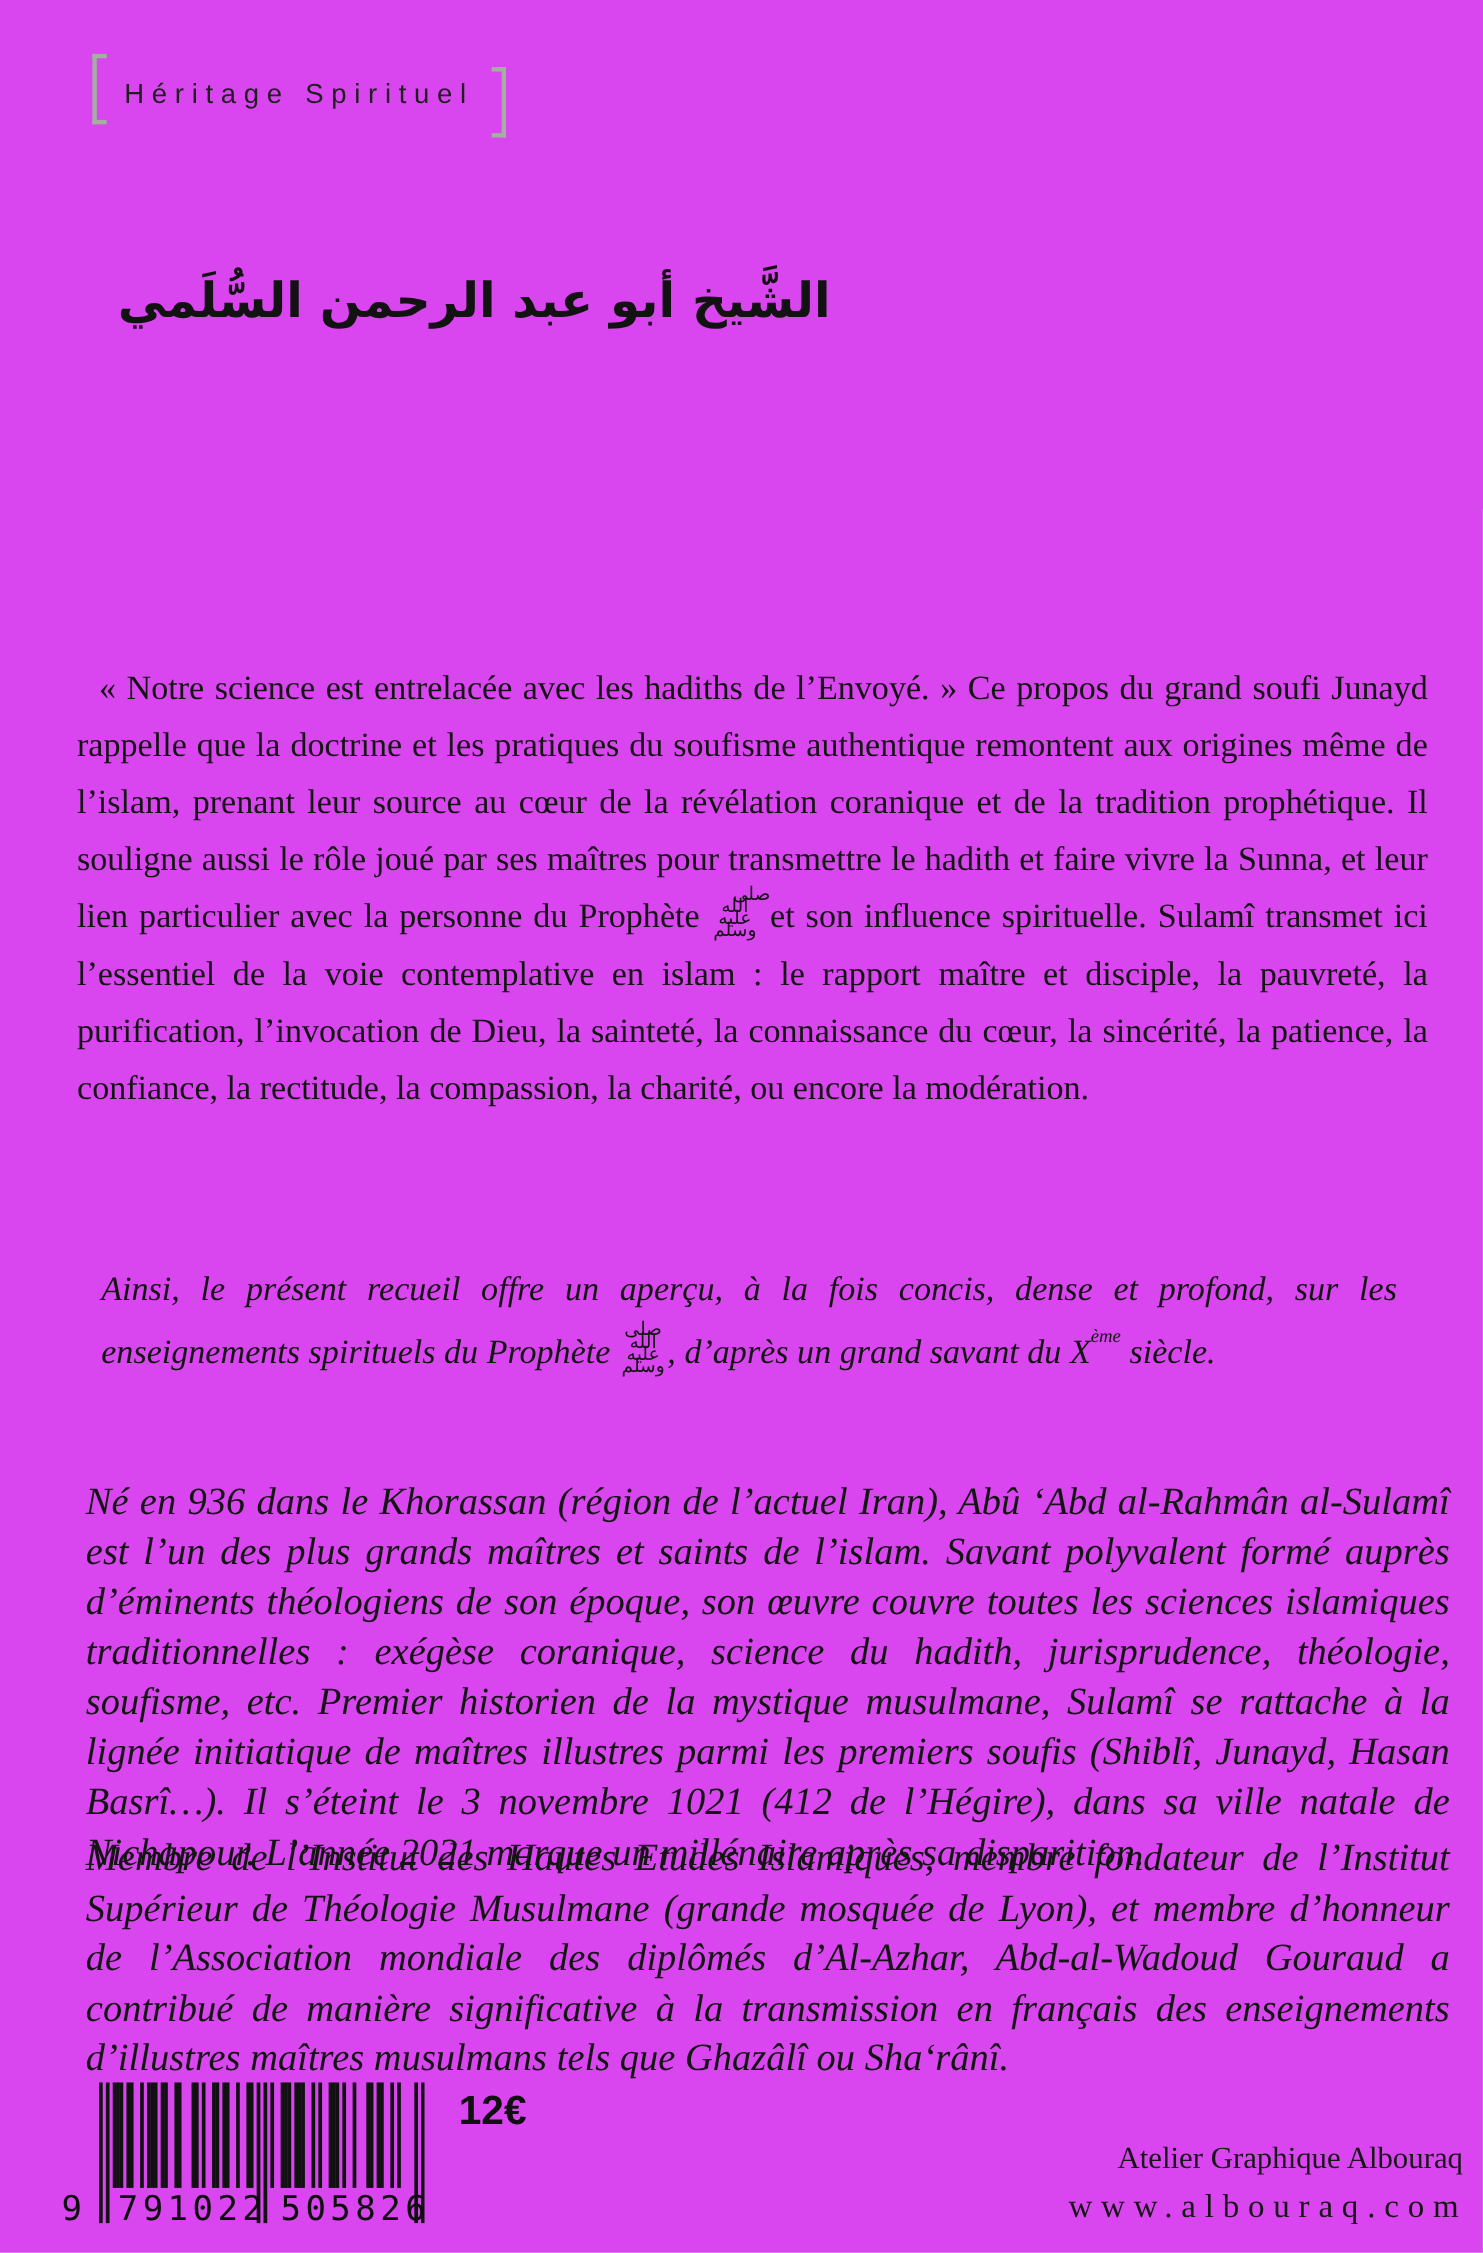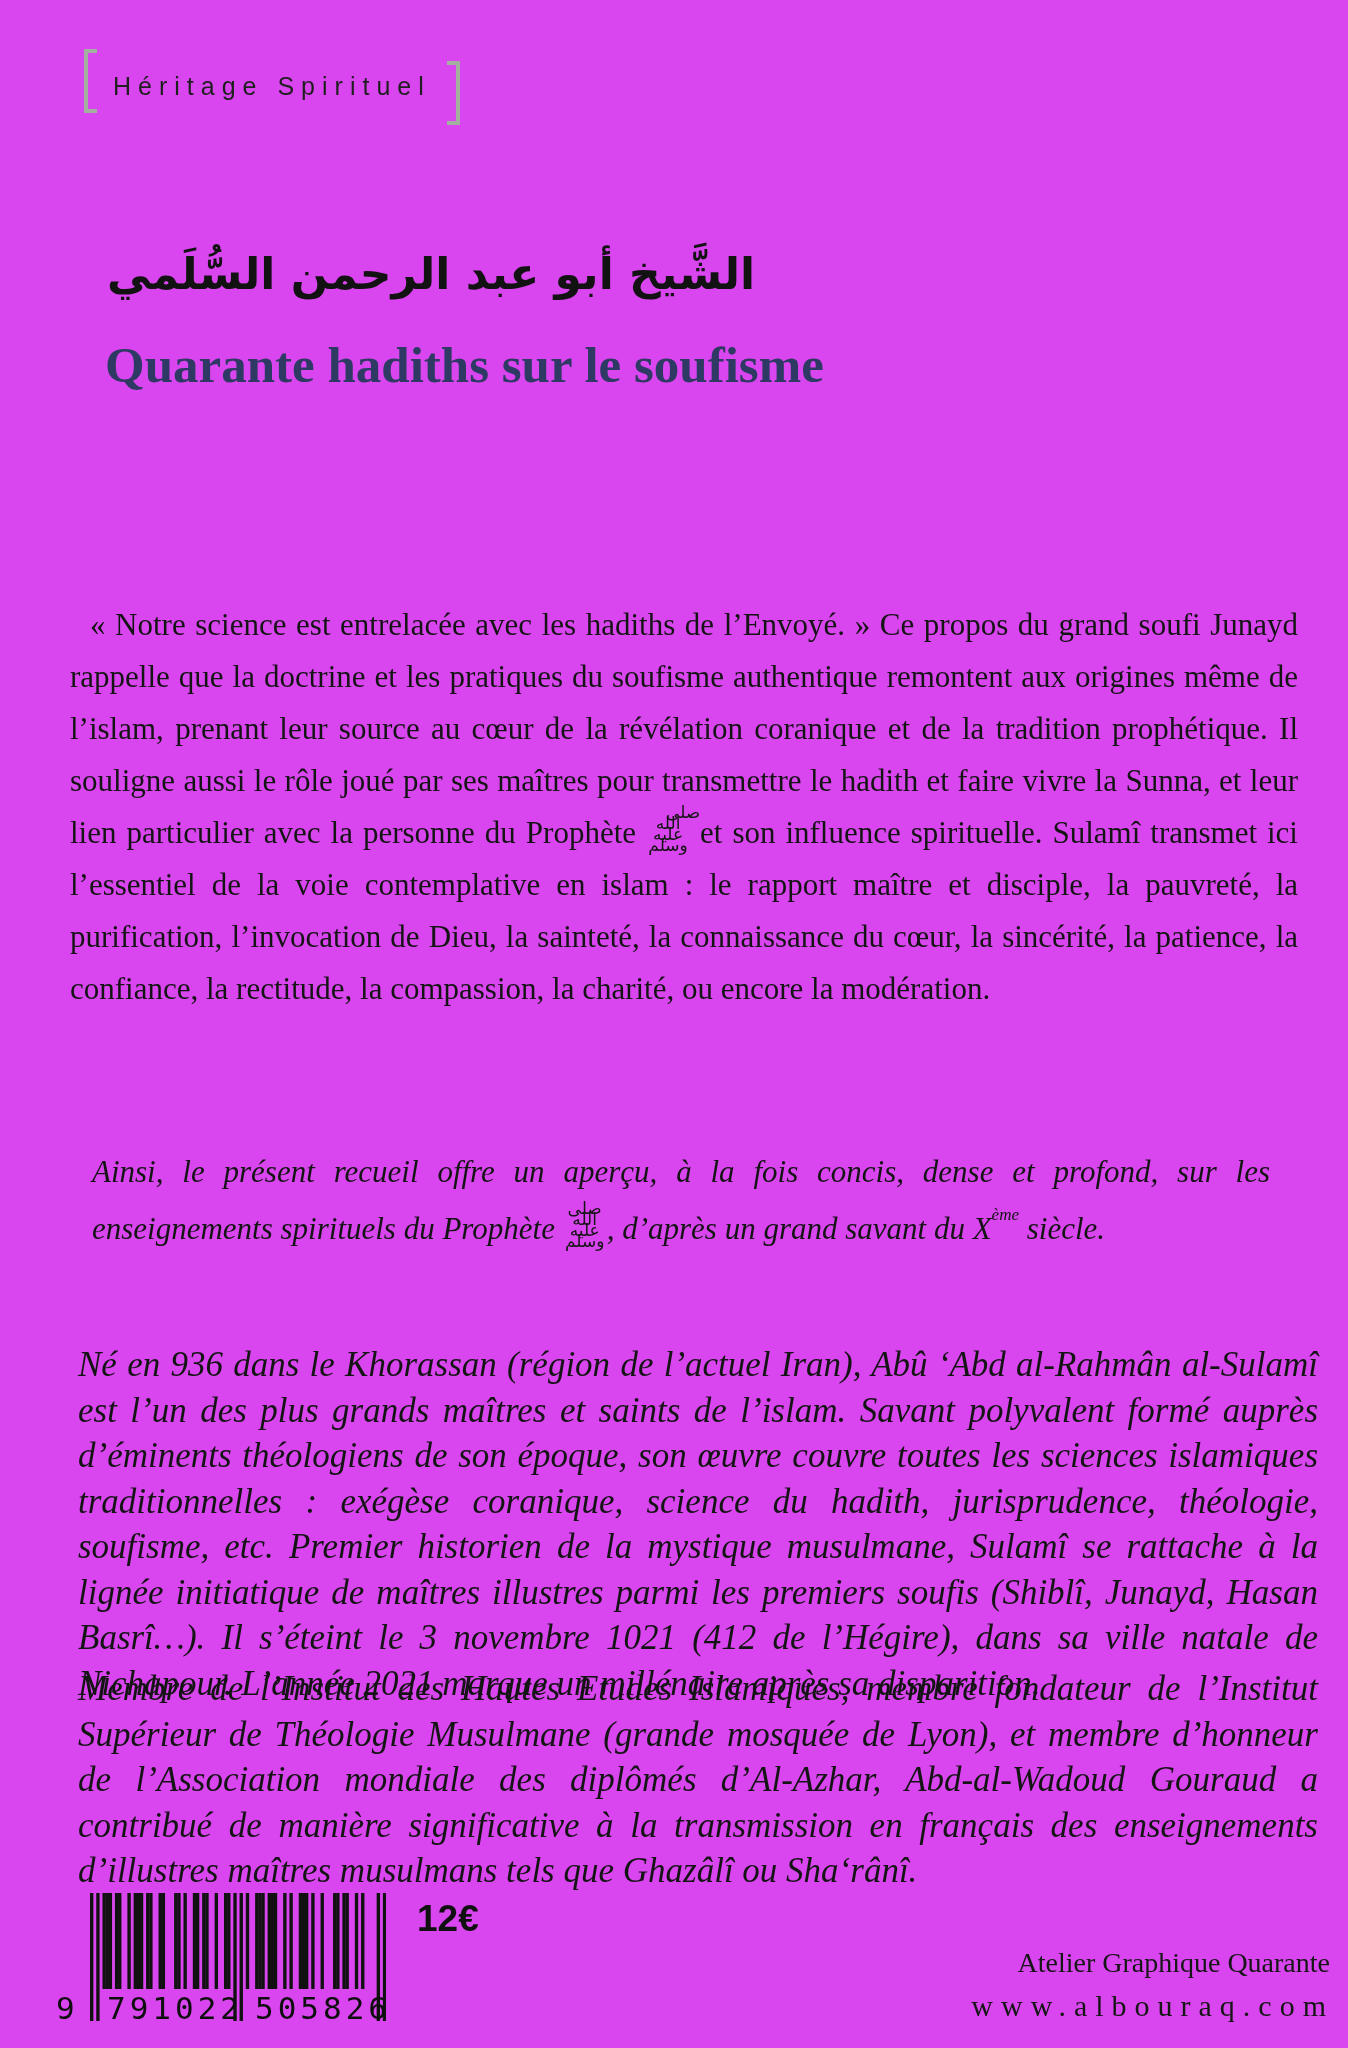--- a/index.html
+++ b/index.html
@@ -54,21 +54,20 @@
 
   <div class="collection">
     <span class="bracket bracket-left"></span>
     <span class="collection-label">Héritage Spirituel</span>
     <span class="bracket bracket-right"></span>
   </div>
 
 
   <div class="author-arabic" dir="rtl">الشَّيخ أبو عبد الرحمن السُّلَمي</div>
 
-  <h2 class="title-french">Quarante hadiths sur le soufisme</h2>
 
 
 
   <p class="synopsis"><span>« Notre science est entrelacée avec les hadiths de l’Envoyé. » Ce propos du grand soufi Junayd rappelle que la doctrine et les pratiques du soufisme authentique remontent aux origines même de l’islam, prenant leur source au cœur de la révélation coranique et de la tradition prophétique. Il souligne aussi le rôle joué par ses maîtres pour transmettre le hadith et faire vivre la Sunna, et leur lien particulier avec la personne du Prophète </span><span class="saw">صلى الله عليه وسلم</span><span> et son influence spirituelle. Sulamî transmet ici l’essentiel de la voie contemplative en islam : le rapport maître et disciple, la pauvreté, la purification, l’invocation de Dieu, la sainteté, la connaissance du cœur, la sincérité, la patience, la confiance, la rectitude, la compassion, la charité, ou encore la modération.</span></p>
 
   <p class="lead"><span>Ainsi, le présent recueil offre un aperçu, à la fois concis, dense et profond, sur les enseignements spirituels du Prophète </span><span class="saw">صلى الله عليه وسلم</span><span>, d’après un grand savant du X</span><sup>ème</sup><span> siècle.</span></p>
 
   <p class="bio bio1">Né en 936 dans le Khorassan (région de l’actuel Iran), Abû ‘Abd al-Rahmân al-Sulamî est l’un des plus grands maîtres et saints de l’islam. Savant polyvalent formé auprès d’éminents théologiens de son époque, son œuvre couvre toutes les sciences islamiques traditionnelles : exégèse coranique, science du hadith, jurisprudence, théologie, soufisme, etc. Premier historien de la mystique musulmane, Sulamî se rattache à la lignée initiatique de maîtres illustres parmi les premiers soufis (Shiblî, Junayd, Hasan Basrî…). Il s’éteint le 3 novembre 1021 (412 de l’Hégire), dans sa ville natale de Nichapour. L’année 2021 marque un millénaire après sa disparition.</p>
 
   <p class="bio bio2">Membre de l’Institut des Hautes Etudes Islamiques, membre fondateur de l’Institut Supérieur de Théologie Musulmane (grande mosquée de Lyon), et membre d’honneur de l’Association mondiale des diplômés d’Al-Azhar, Abd-al-Wadoud Gouraud a contribué de manière significative à la transmission en français des enseignements d’illustres maîtres musulmans tels que Ghazâlî ou Sha‘rânî.</p>
@@ -127,17 +126,17 @@
       </svg>
     <div class="barcode-digits">
       <span class="d-first">9</span>
       <span class="d-g1">791022</span>
       <span class="d-g2">505826</span>
     </div>
   </div>
 
   <div class="price">12€</div>
 
-  <div class="studio">Atelier Graphique Quarante</div>
+  <div class="studio">Atelier Graphique Albouraq</div>
 
   <div class="website">www.albouraq.com</div>
 
 </div>
 
 </body></html>

